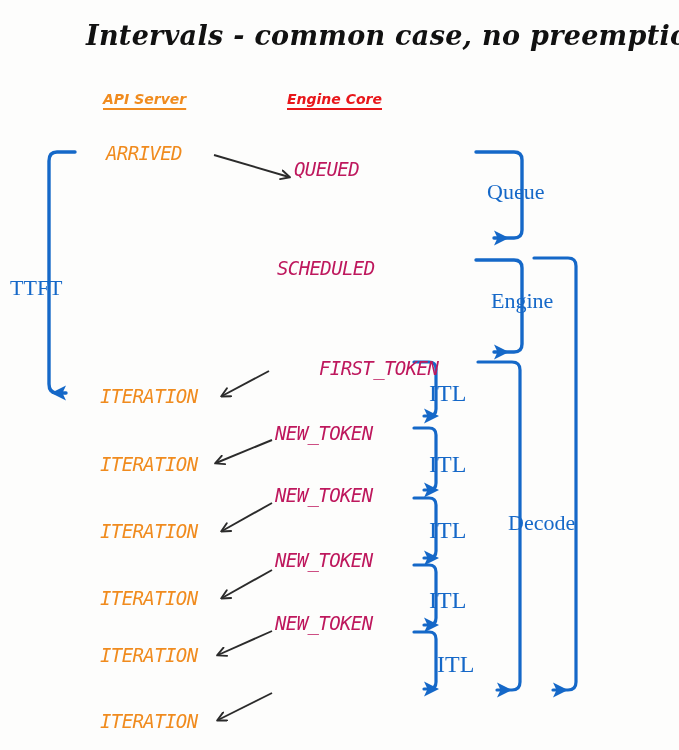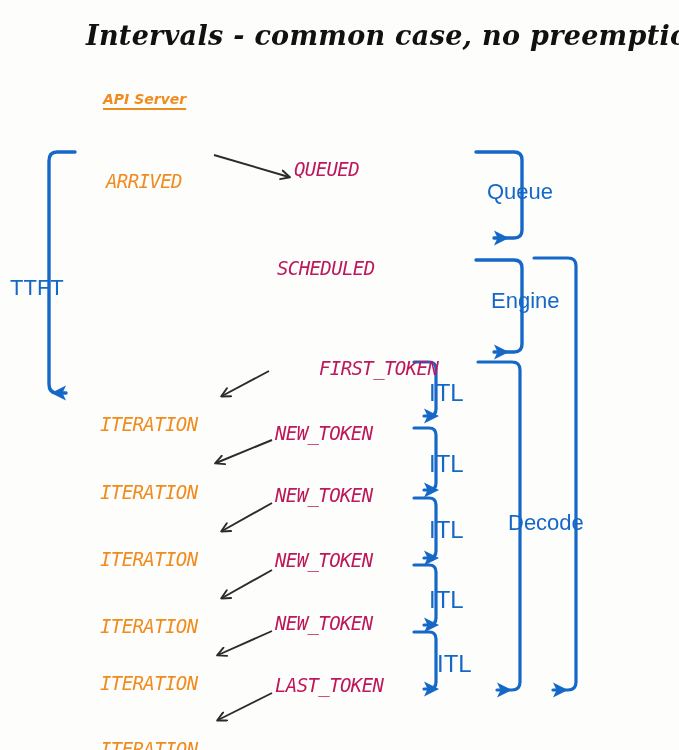--- a/index.html
+++ b/index.html
@@ -50,26 +50,26 @@
   .colhead.api  { color: #f08b1e; }
   .colhead.core { color: #e8161a; }
 
   
   .state {
     font-family: "DejaVu Sans Mono", monospace;
     font-style: italic;
     font-size: 19px;
     letter-spacing: -0.6px;
   }
-  .state.orange { color: #f08b1e; margin-top: 28px; }
+  .state.orange { color: #f08b1e; }
   .state.red    { color: #be185d; }
 
   
   .blabel {
-    font-family: Liberation Sans, sans-serif;
+    font-family: Liberation Serif, serif;
     font-size: 22px;
     color: #1568c8;
   }
   .blabel.small { font-size: 24px; }
 </style>
 </head>
 <body>
 
 <div id="canvas">
 
@@ -112,37 +112,37 @@
     <path d="M414,632 L429,632 Q436,632 436,639 L436,682 Q436,689 429,689 L424,689" fill="none" stroke="#1568c8" stroke-width="3.2" stroke-linecap="round" marker-end="url(#bluehead)"></path>
 
     <path d="M478,362 L512,362 Q520,362 520,370 L520,682 Q520,690 512,690 L497,690" fill="none" stroke="#1568c8" stroke-width="3.2" stroke-linecap="round" marker-end="url(#bluehead)"></path>
 
     <path d="M534,258 L568,258 Q576,258 576,266 L576,682 Q576,690 568,690 L553,690" fill="none" stroke="#1568c8" stroke-width="3.2" stroke-linecap="round" marker-end="url(#bluehead)"></path>
   </svg>
 
   <div class="txt title" style="left:86px; top:22px;">Intervals - common case, no preemptions</div>
 
   <div class="txt colhead api" style="left:103px; top:92px;">API Server</div>
+  <div class="txt colhead core" style="left:287px; top:92px;">Engine Core</div>
 
   <div class="txt state orange" style="left:106px; top:144px;">ARRIVED</div>
   <div class="txt state orange" style="left:100px; top:387px;">ITERATION</div>
   <div class="txt state orange" style="left:100px; top:455px;">ITERATION</div>
   <div class="txt state orange" style="left:100px; top:522px;">ITERATION</div>
   <div class="txt state orange" style="left:100px; top:589px;">ITERATION</div>
   <div class="txt state orange" style="left:100px; top:646px;">ITERATION</div>
   <div class="txt state orange" style="left:100px; top:712px;">ITERATION</div>
 
   <div class="txt state red" style="left:294px; top:160px;">QUEUED</div>
   <div class="txt state red" style="left:277px; top:259px;">SCHEDULED</div>
   <div class="txt state red" style="left:271px; top:359px;margin-left:48px;">FIRST_TOKEN</div>
   <div class="txt state red" style="left:275px; top:424px;">NEW_TOKEN</div>
   <div class="txt state red" style="left:275px; top:486px;">NEW_TOKEN</div>
   <div class="txt state red" style="left:275px; top:551px;">NEW_TOKEN</div>
   <div class="txt state red" style="left:275px; top:614px;">NEW_TOKEN</div>
-  <div class="txt state red" style="left:275px; top:676px;">LAST_TOKEN</div>
 
   <div class="txt blabel" style="left:10px; top:261px;margin-top:16px;">TTFT</div>
   <div class="txt blabel" style="left:487px; top:181px;">Queue</div>
   <div class="txt blabel" style="left:491px; top:290px;">Engine</div>
   <div class="txt blabel" style="left:476px; top:512px;margin-left:32px;">Decode</div>
 
   <div class="txt blabel small" style="left:429px; top:381px;">ITL</div>
   <div class="txt blabel small" style="left:429px; top:452px;">ITL</div>
   <div class="txt blabel small" style="left:429px; top:518px;">ITL</div>
   <div class="txt blabel small" style="left:429px; top:588px;">ITL</div>

